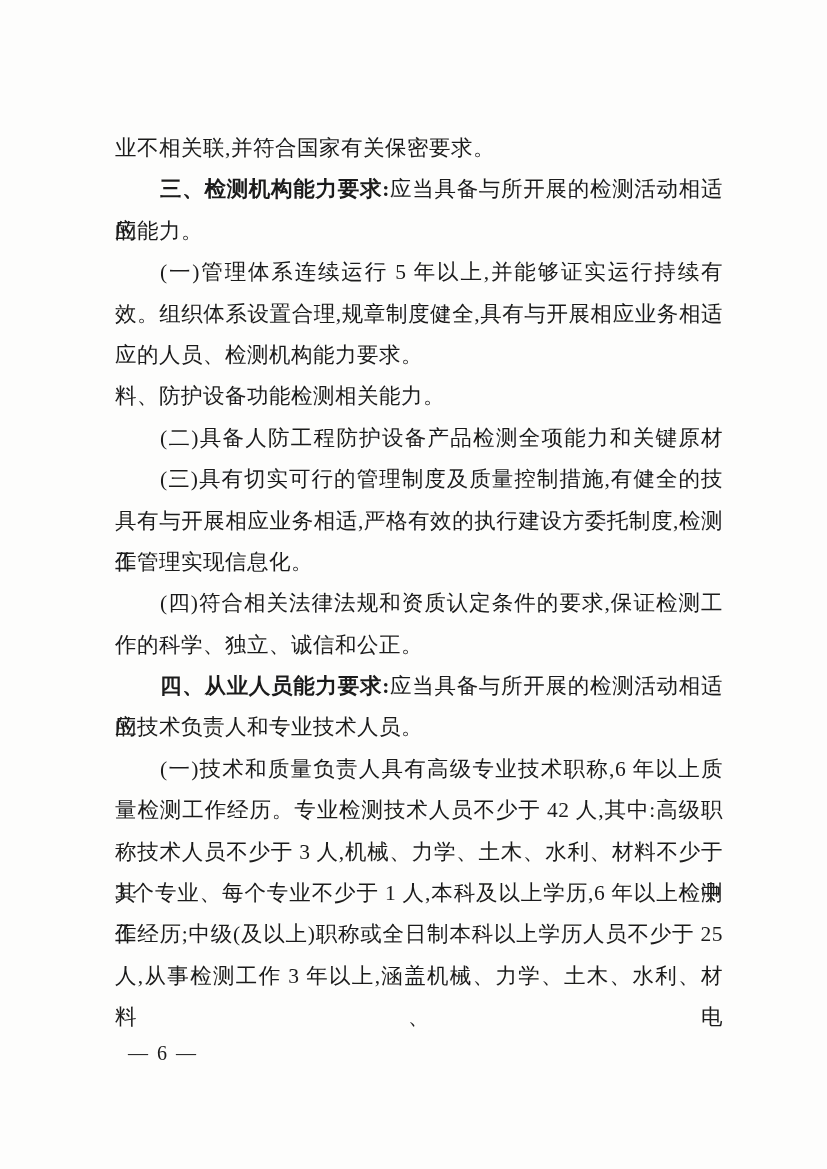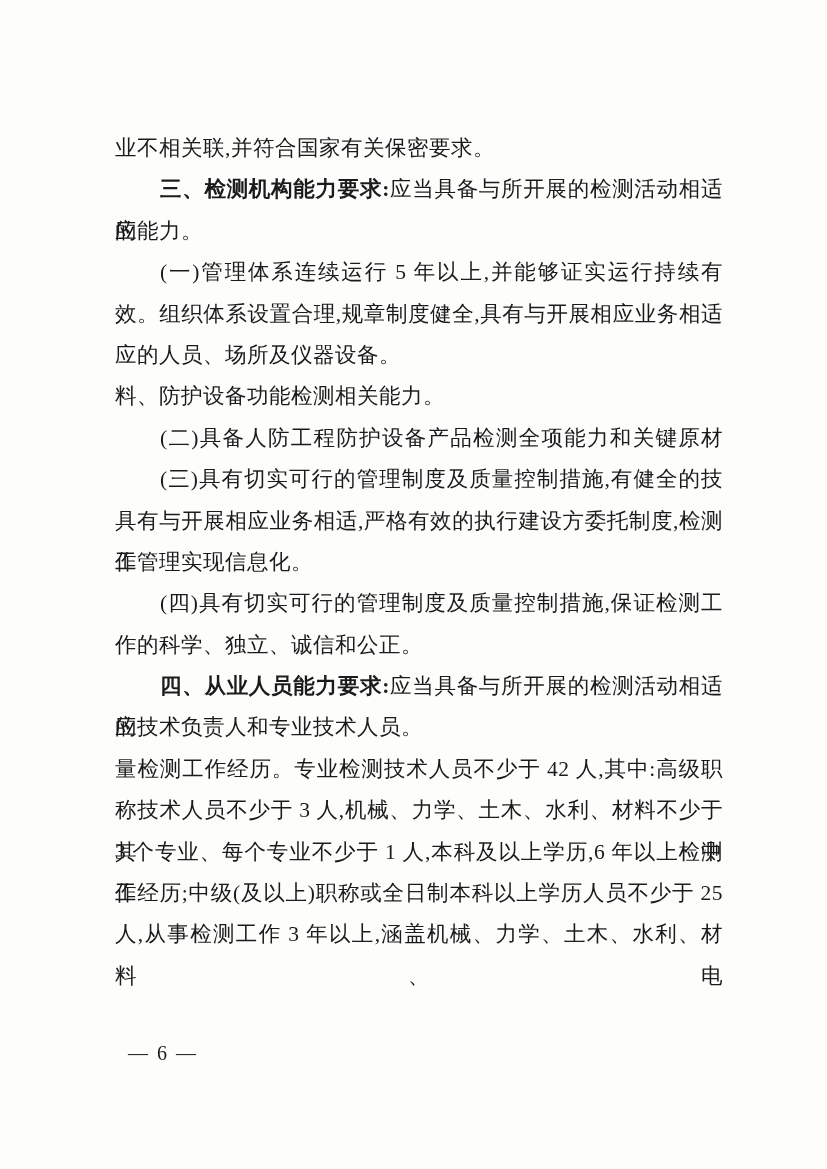--- a/index.html
+++ b/index.html
@@ -61,36 +61,37 @@
   <div class="text-block">
 
     <div class="line">业不相关联,并符合国家有关保密要求。</div>
 
     <div class="line fill indent"><b class="hd">三、检测机构能力要求:</b><span>应当具备与所开展的检测活动相适应</span></div>
 
     <div class="line">的能力。</div>
 
     <div class="line fill indent">(一)管理体系连续运行 5 年以上,并能够证实运行持续有</div>
     <div class="line fill">效。组织体系设置合理,规章制度健全,具有与开展相应业务相适</div>
-    <div class="line">应的人员、场所及仪器设备。</div>
+    <div class="line">应的人员、检测机构能力要求。</div>
 
     <div class="line">料、防护设备功能检测相关能力。</div>
     <div class="line fill indent">(二)具备人防工程防护设备产品检测全项能力和关键原材</div>
 
     <div class="line fill indent">(三)具有切实可行的管理制度及质量控制措施,有健全的技</div>
     <div class="line fill">具有与开展相应业务相适,严格有效的执行建设方委托制度,检测工</div>
     <div class="line">作管理实现信息化。</div>
 
-    <div class="line fill indent">(四)具有切实可行的管理制度及质量控制措施,保证检测工</div>
+    <div class="line fill indent">(四)符合相关法律法规和资质认定条件的要求,保证检测工</div>
     <div class="line">作的科学、独立、诚信和公正。</div>
 
     <div class="line fill indent"><b class="hd">四、从业人员能力要求:</b><span>应当具备与所开展的检测活动相适应</span></div>
 
     <div class="line">的技术负责人和专业技术人员。</div>
 
+    <div class="line fill indent">(一)技术和质量负责人具有高级专业技术职称,6 年以上质</div>
     <div class="line fill">量检测工作经历。专业检测技术人员不少于 42 人,其中:高级职</div>
     <div class="line fill">称技术人员不少于 3 人,机械、力学、土木、水利、材料不少于其中</div>
     <div class="line fill">3 个专业、每个专业不少于 1 人,本科及以上学历,6 年以上检测工</div>
     <div class="line fill">作经历;中级(及以上)职称或全日制本科以上学历人员不少于 25</div>
     <div class="line fill">人,从事检测工作 3 年以上,涵盖机械、力学、土木、水利、材料、电</div>
 
   </div>
 
   <div class="page-number">— 6 —</div>
 </div>

